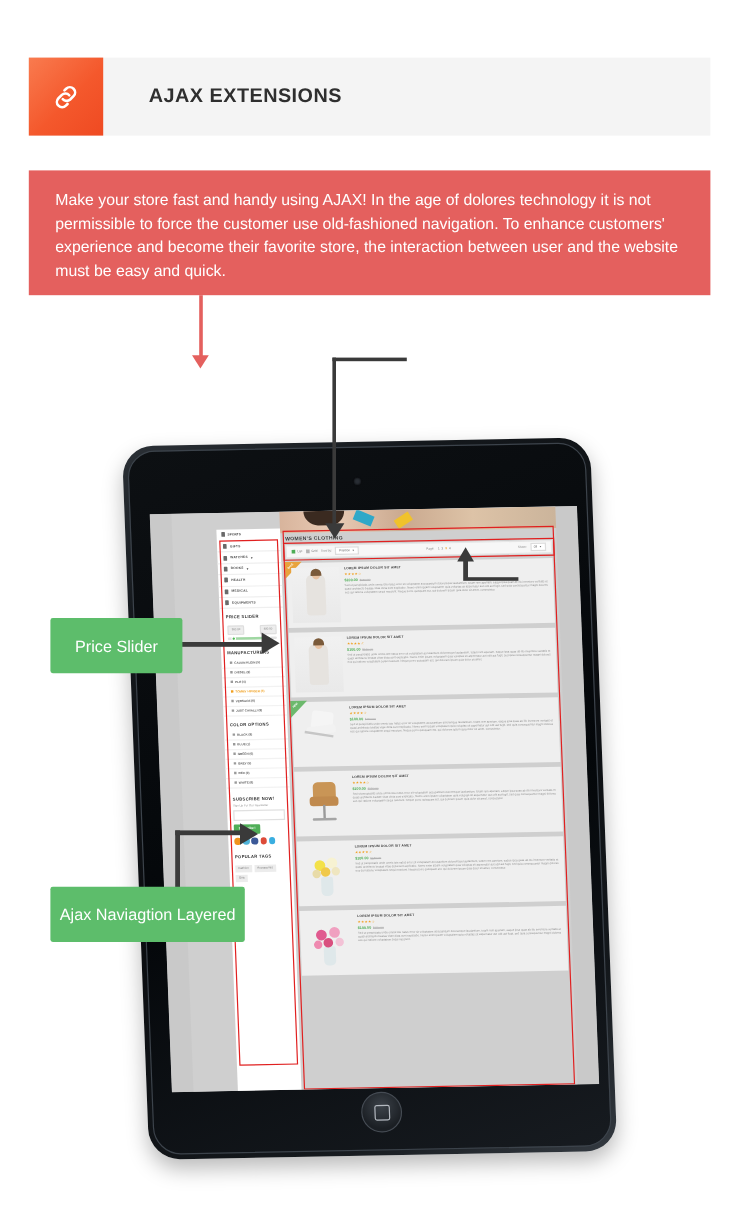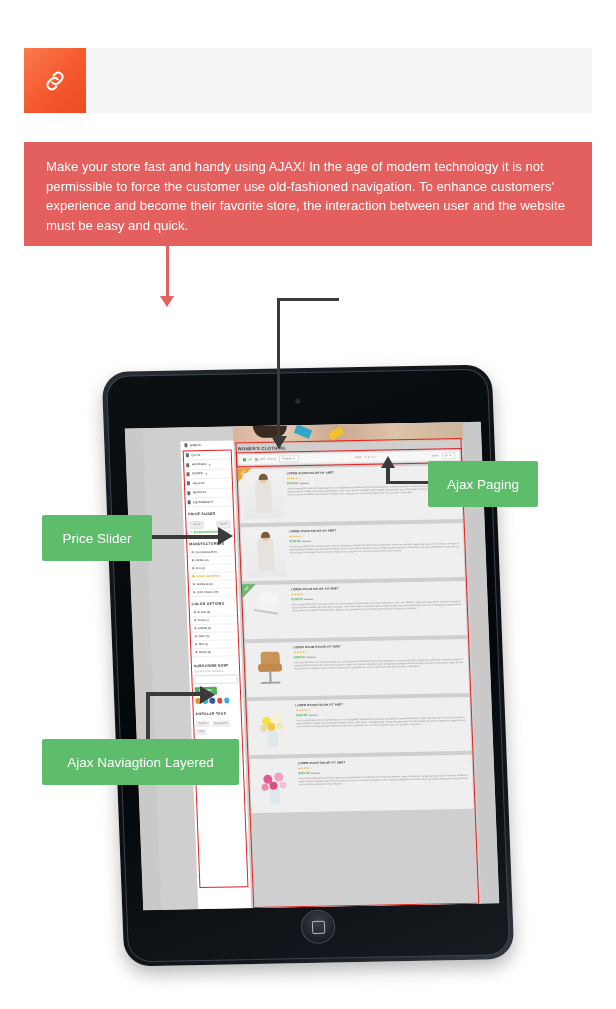--- a/index.html
+++ b/index.html
@@ -60,21 +60,21 @@
     background: #5dbd6b;
     color: #ffffff;
     display: flex; align-items: center; justify-content: center;
     font-size: 13.5px;
     border-radius: 2px;
     z-index: 30;
   }
   .co-toolbar  { left: 336px; top: 277px; width: 116px; height: 46px; }
   .co-paging   { left: 428px; top: 461px; width: 110px; height: 46px; }
   .co-price    { left: 42px;  top: 515px; width: 110px; height: 46px; }
-  .co-layered  { left: 42px;  top: 739px; width: 197px; height: 46px; }
+  .co-layered  { left: 42px;  top: 739px; width: 162px; height: 46px; }
 
   
   .conn { position: absolute; background: #3a3a3a; z-index: 29; }
 
   
   .tb-h { left: 277px; top: 298px; width: 62px; height: 3px; }
   .tb-v { left: 277px; top: 298px; width: 3px; height: 142px; }
   .tb-head {
     position: absolute; left: 271px; top: 436px; z-index: 29;
     width: 0; height: 0;
@@ -293,24 +293,25 @@
 
 <div id="stage">
 
   <div class="header-bar">
     <div class="header-icon-box">
       <svg width="26" height="26" viewBox="0 0 24 24" fill="none" stroke="#ffffff" stroke-width="2" stroke-linecap="round">
         <path d="M9.5 13.5a4 4 0 0 0 5.7.3l2.6-2.6a4 4 0 0 0-5.7-5.7l-1.3 1.3"></path>
         <path d="M14.5 10.5a4 4 0 0 0-5.7-.3l-2.6 2.6a4 4 0 0 0 5.7 5.7l1.3-1.3"></path>
       </svg>
     </div>
+    <div class="header-title">AJAX EXTENSIONS</div>
   </div>
 
   <div class="desc-box">
-    <span>Make your store fast and handy using AJAX! In the age of modern technology it is not permissible to force the customer use old-fashioned navigation. To enhance customers' experience and become their favorite store, the interaction between user and the website must be easy and quick.</span>
+    <span>Make your store fast and handy using AJAX! In the age of dolores technology it is not permissible to force the customer use old-fashioned navigation. To enhance customers' experience and become their favorite store, the interaction between user and the website must be easy and quick.</span>
   </div>
   <div class="red-arrow-stem"></div>
   <div class="red-arrow-head"></div>
 
   <div class="conn tb-h"></div>
   <div class="conn tb-v"></div>
   <div class="tb-head"></div>
 
   <div class="conn pg-h"></div>
   <div class="conn pg-line"></div>
@@ -618,23 +619,20 @@
           </div>
         </div>
 
         <div class="tablet-home">
           <span class="sq"></span>
         </div>
       </div>
     </div>
   </div>
 
-  <div class="callout co-paging">
-    <span>Ajax Paging</span>
-  </div>
   <div class="callout co-price">
     <span>Price Slider</span>
   </div>
   <div class="callout co-layered">
     <span>Ajax Naviagtion Layered</span>
   </div>
 
 </div>
 
 </body></html>

